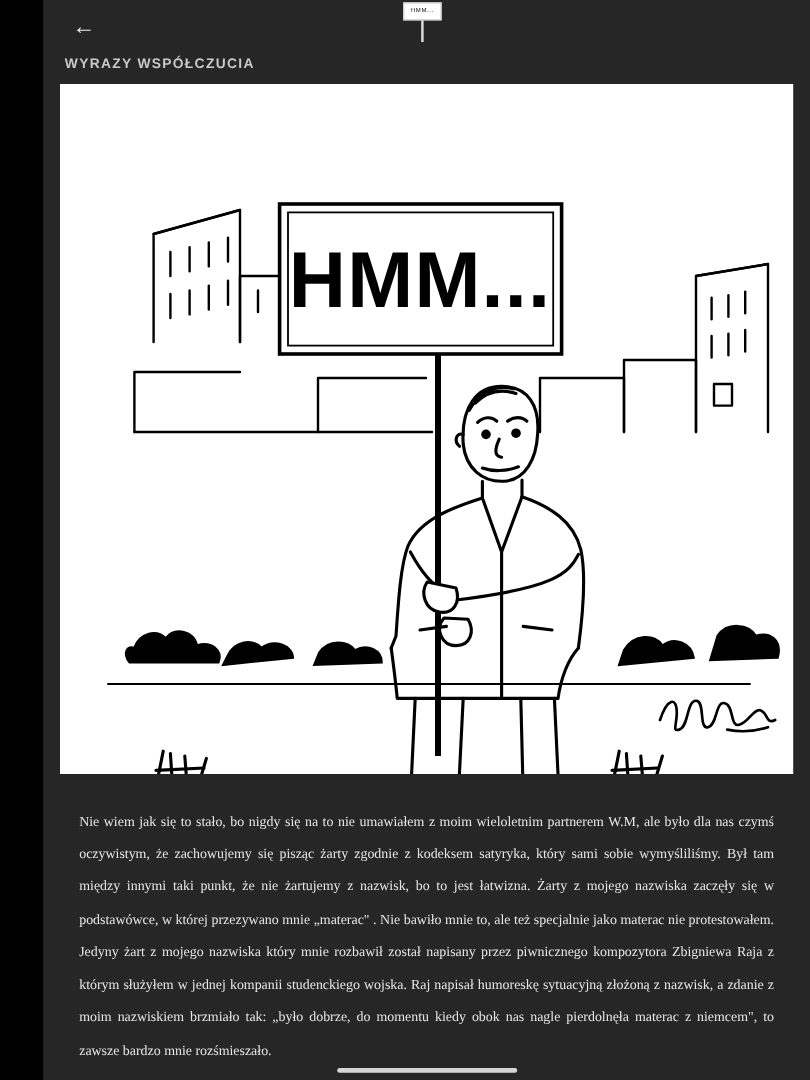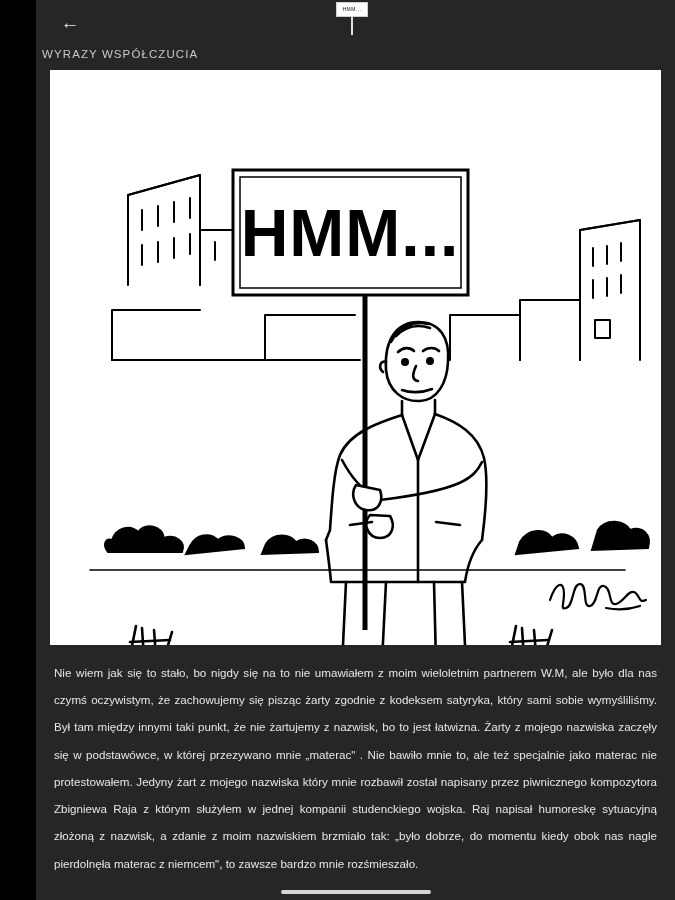--- a/index.html
+++ b/index.html
@@ -76,43 +76,44 @@
     top: 17px;
     width: 2px;
     height: 18px;
     background: #e0e0e0;
   }
   
   .section-title {
     color: #c9c9c9;
     font-size: 11.5px;
     letter-spacing: 1.1px;
-    padding: 4px 0 10px 6px;
+    padding: 4px 0 10px 18px;
     text-transform: uppercase;
+    font-weight: bold;
   }
   
   .comic-wrap {
     margin: 0 14px;
     background: #ffffff;
     height: 575px;
     position: relative;
     overflow: hidden;
   }
   .comic-wrap svg { display: block; }
   
   .article {
     padding: 14px 18px 0 18px;
     color: #e6e6e6;
     font-size: 11.6px;
     line-height: 2.35;
     text-align: justify;
     height: 240px;
     overflow: hidden;
   }
-  .article p { margin: 0; }
+  .article p { margin: 12px; font-family: Liberation Serif, serif; }
   .home-indicator {
     position: absolute;
     bottom: 6px;
     left: 50%;
     transform: translateX(-50%);
     width: 150px;
     height: 4px;
     border-radius: 2px;
     background: #d6d6d6;
   }

